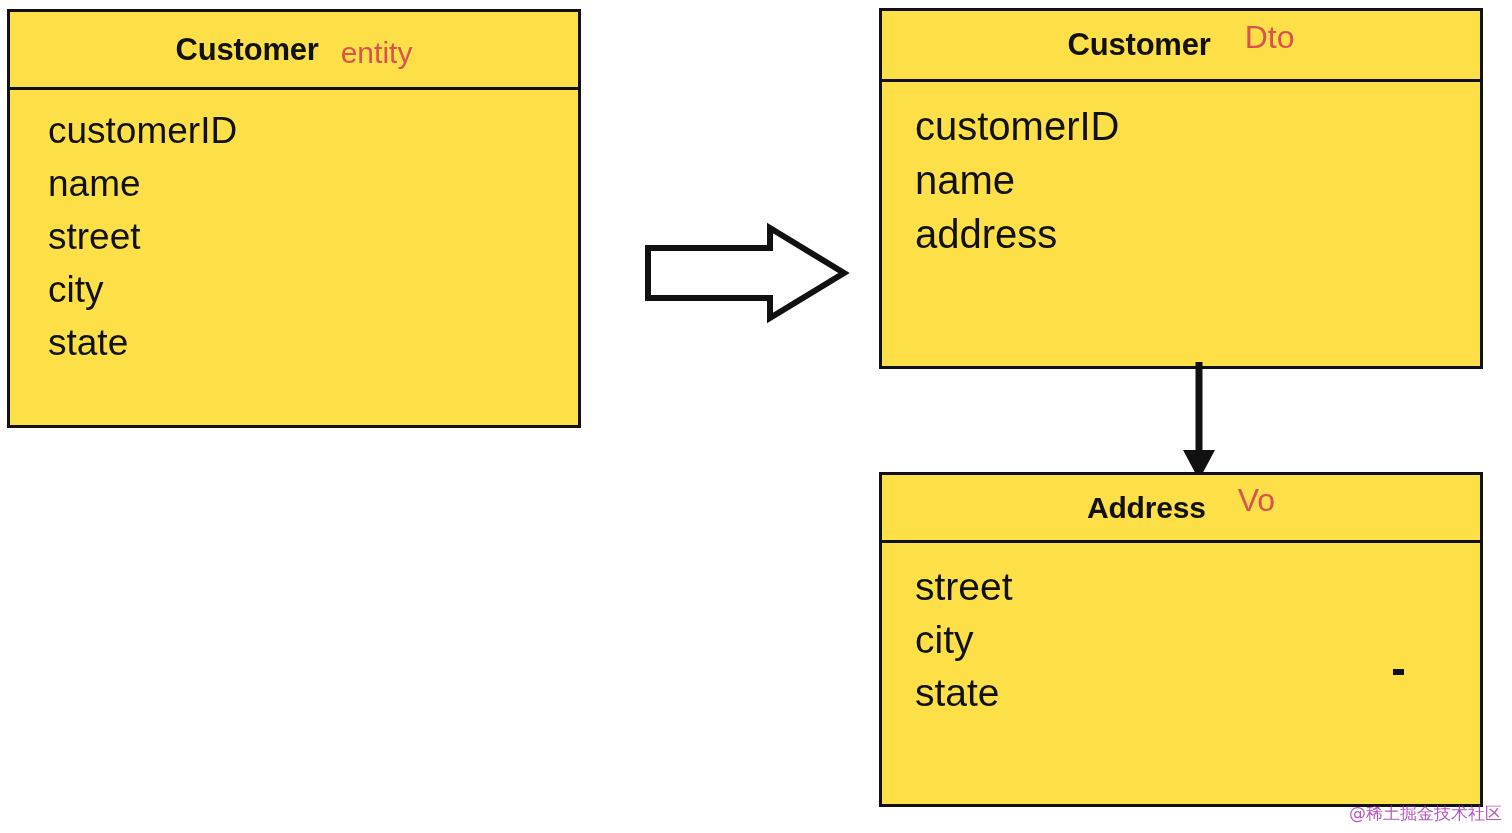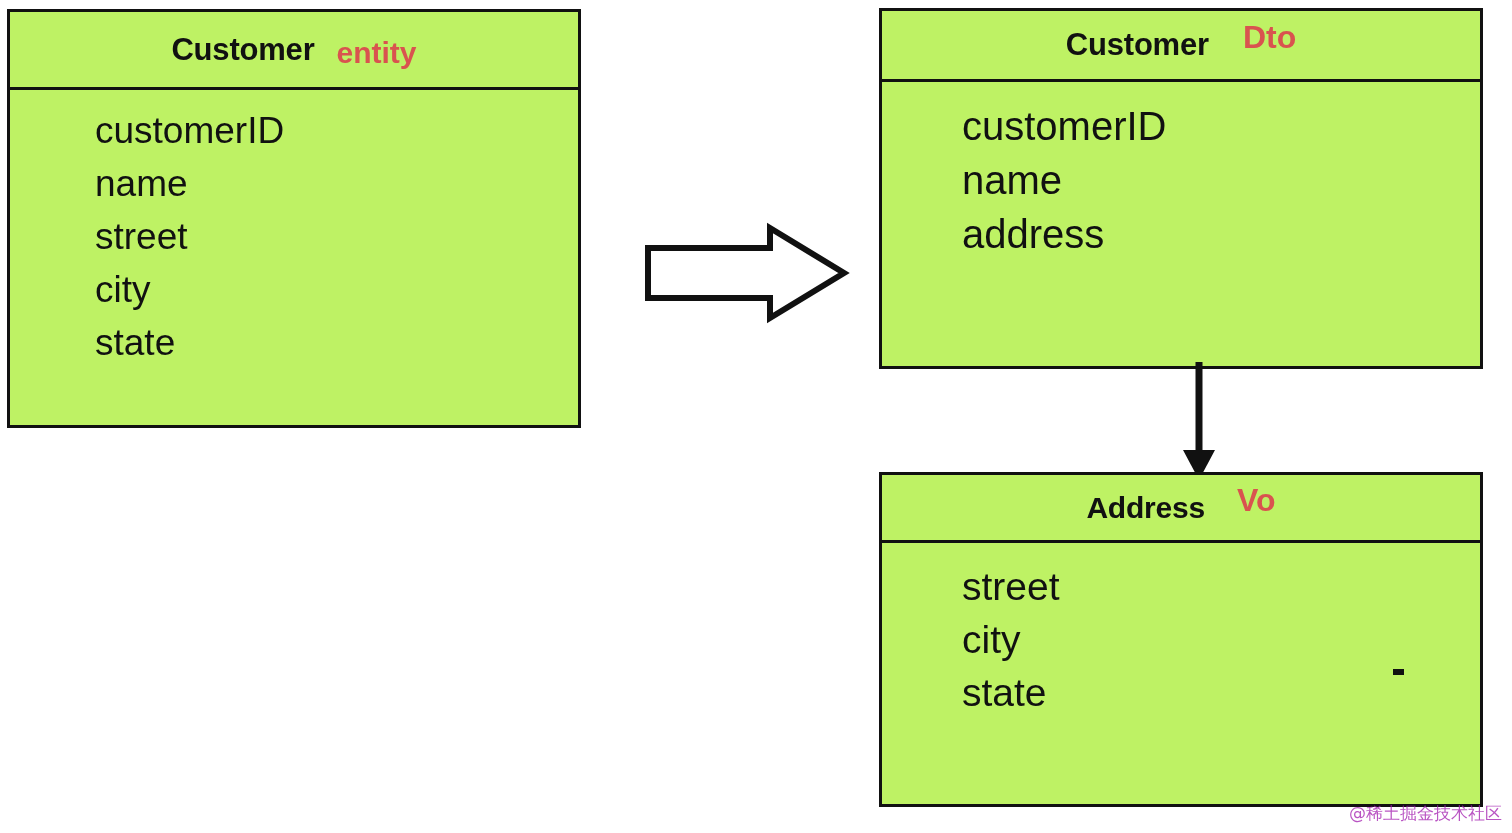--- a/index.html
+++ b/index.html
@@ -15,45 +15,44 @@
     background: #ffffff;
     overflow: hidden;
     font-family: "Liberation Sans", sans-serif;
   }
 
   
   .class-box {
     position: absolute;
     box-sizing: border-box;
     border: 3px solid #111111;
-    background: #bef264;
+    background: #fde047;
   }
   .class-header {
     box-sizing: border-box;
     display: flex;
     align-items: center;
     justify-content: center;
     border-bottom: 3px solid #111111;
     white-space: nowrap;
   }
   .class-title {
     font-weight: bold;
     color: #111111;
     letter-spacing: -0.2px;
   }
   .class-stereotype {
     color: #d9534f;
-    font-weight: bold;
+    font-weight: normal;
     margin-left: 18px;
     position: relative;
   }
   .class-body {
     box-sizing: border-box;
     padding-top: 18px;
-    margin-left: 47px;
   }
   .field-row {
     color: #111111;
     white-space: nowrap;
     line-height: 1.0;
   }
 
   
   #box-customer-entity {
     left: 7px;

